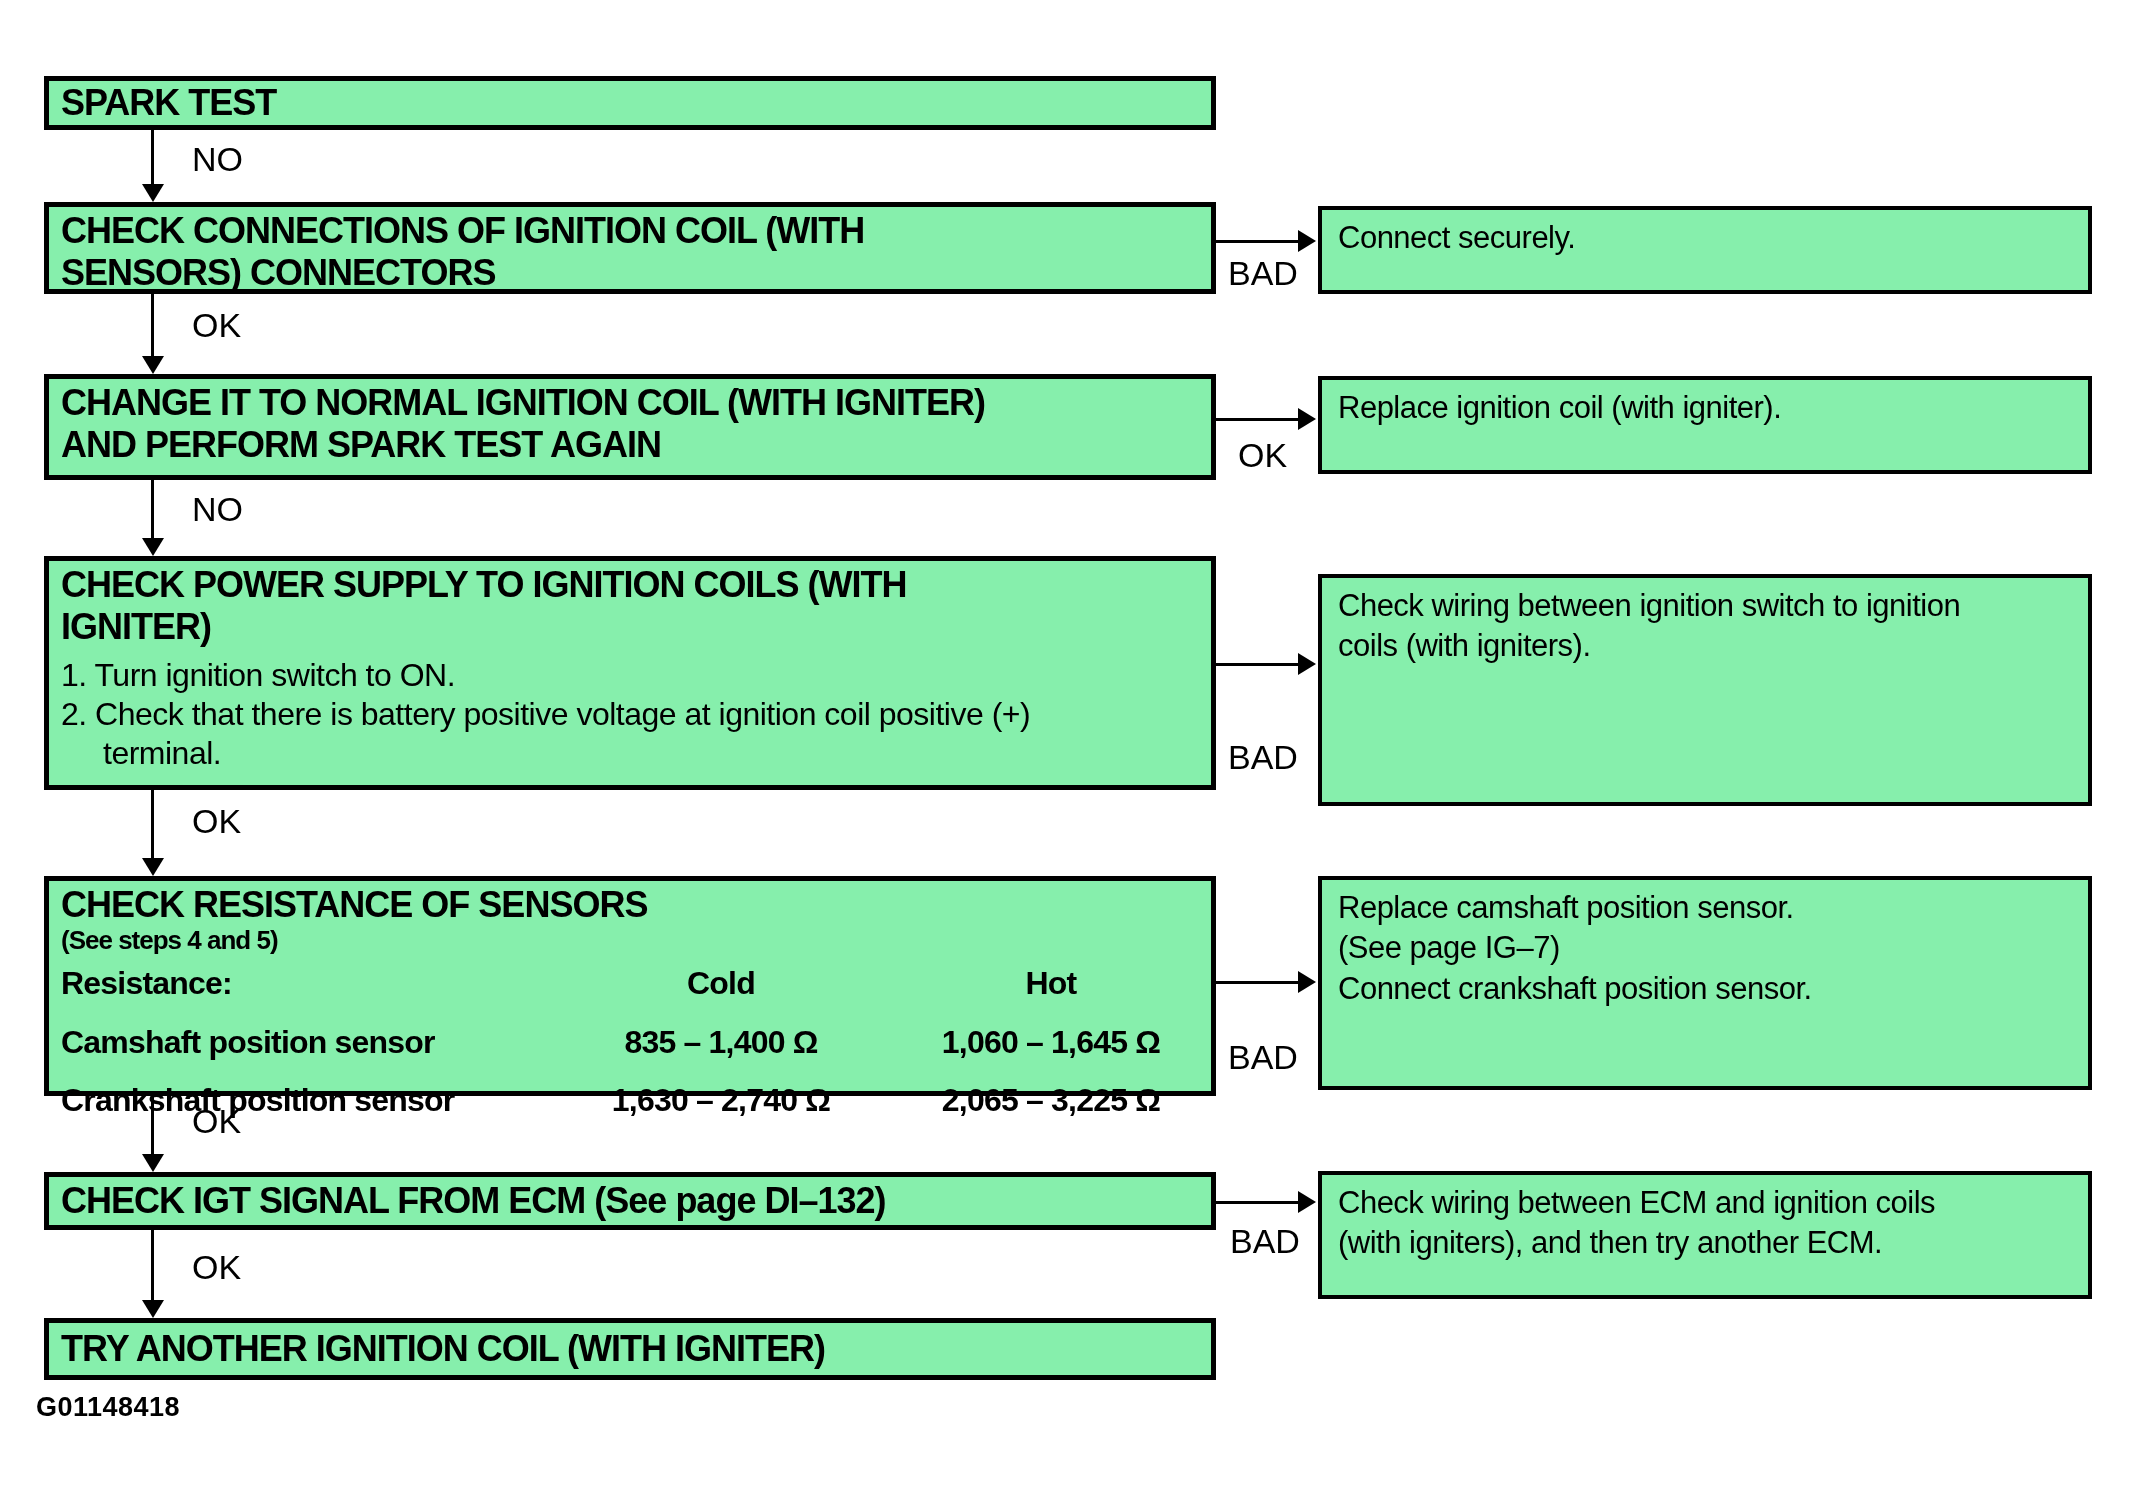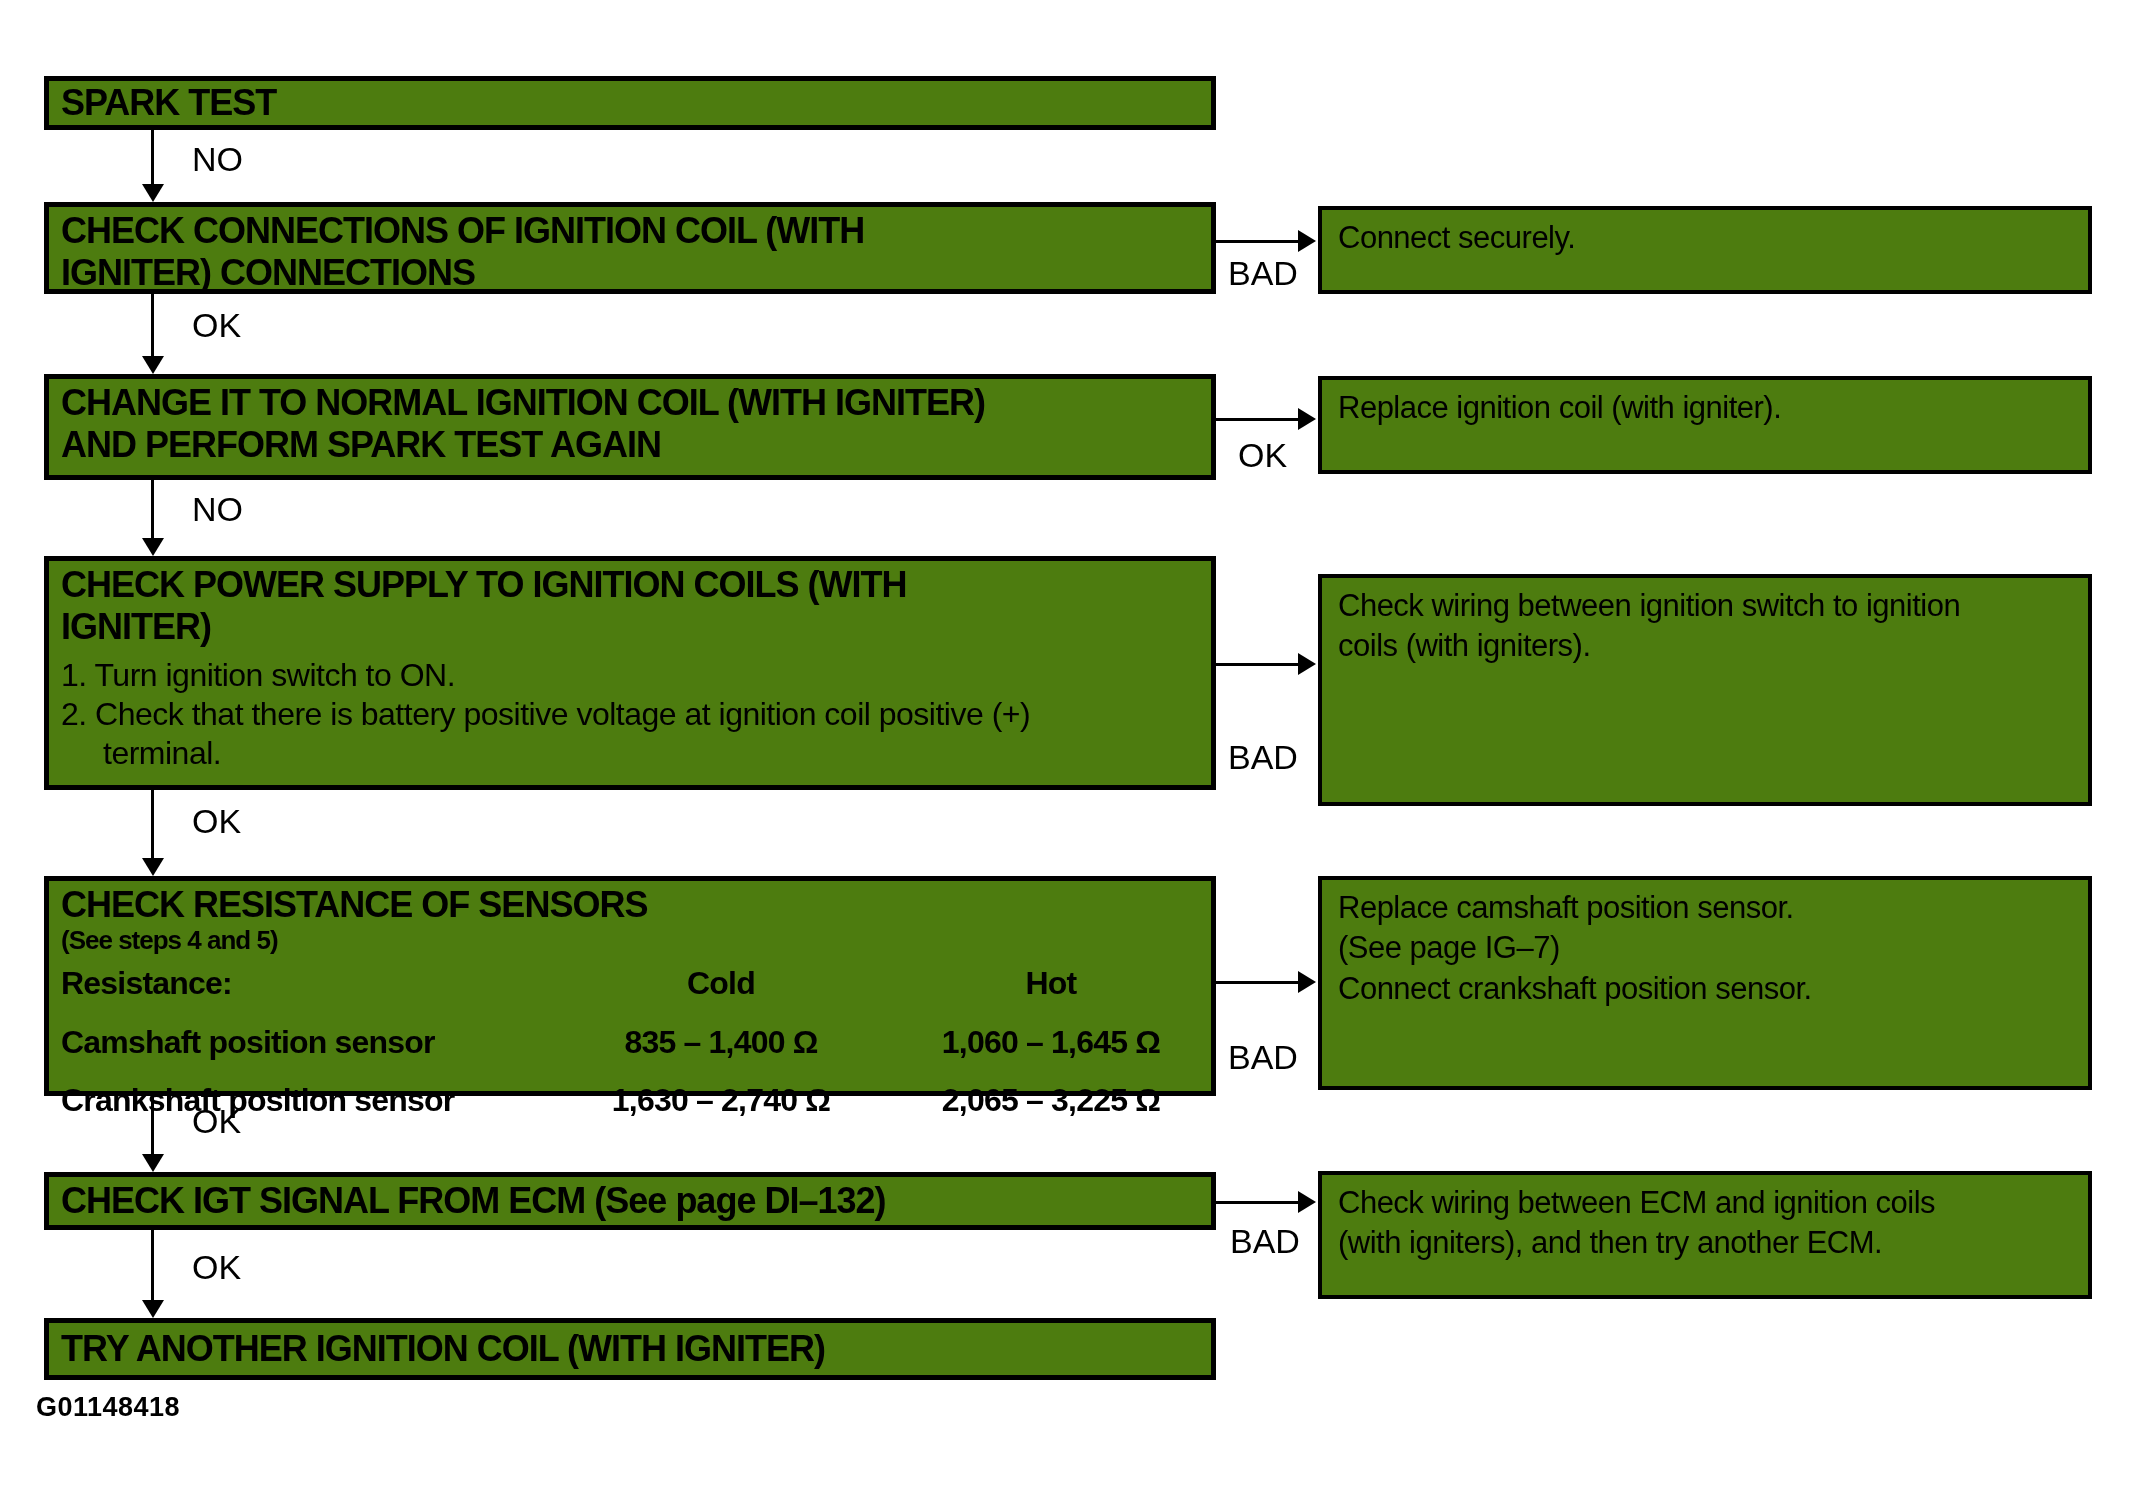--- a/index.html
+++ b/index.html
@@ -8,21 +8,21 @@
     width:2129px;
     height:1493px;
     background:#ffffff;
     color:#000;
     font-family:"Liberation Sans", sans-serif;
     overflow:hidden;
   }
   .box{
     position:absolute;
     box-sizing:border-box;
-    background:#4d7c0f;
+    background:#86efac;
     border:5px solid #000;
   }
   .step-box{
     left:44px;
     width:1172px;
     padding:3px 12px;
   }
   .step-title{
     font-weight:700;
     font-size:36px;
@@ -130,21 +130,21 @@
 <body>
 
 <div class="canvas">
 
   <div class="box step-box single" style="top:76px;height:54px;">
     <div class="step-title">SPARK TEST</div>
   </div>
 
   <div class="box step-box" style="top:202px;height:92px;">
     <div class="step-title">CHECK CONNECTIONS OF IGNITION COIL (WITH</div>
-    <div class="step-title">IGNITER) CONNECTIONS</div>
+    <div class="step-title">SENSORS) CONNECTORS</div>
   </div>
 
   <div class="box step-box" style="top:374px;height:106px;">
     <div class="step-title">CHANGE IT TO NORMAL IGNITION COIL (WITH IGNITER)</div>
     <div class="step-title">AND PERFORM SPARK TEST AGAIN</div>
   </div>
 
   <div class="box step-box" style="top:556px;height:234px;">
     <div class="step-title">CHECK POWER SUPPLY TO IGNITION COILS (WITH</div>
     <div class="step-title">IGNITER)</div>

